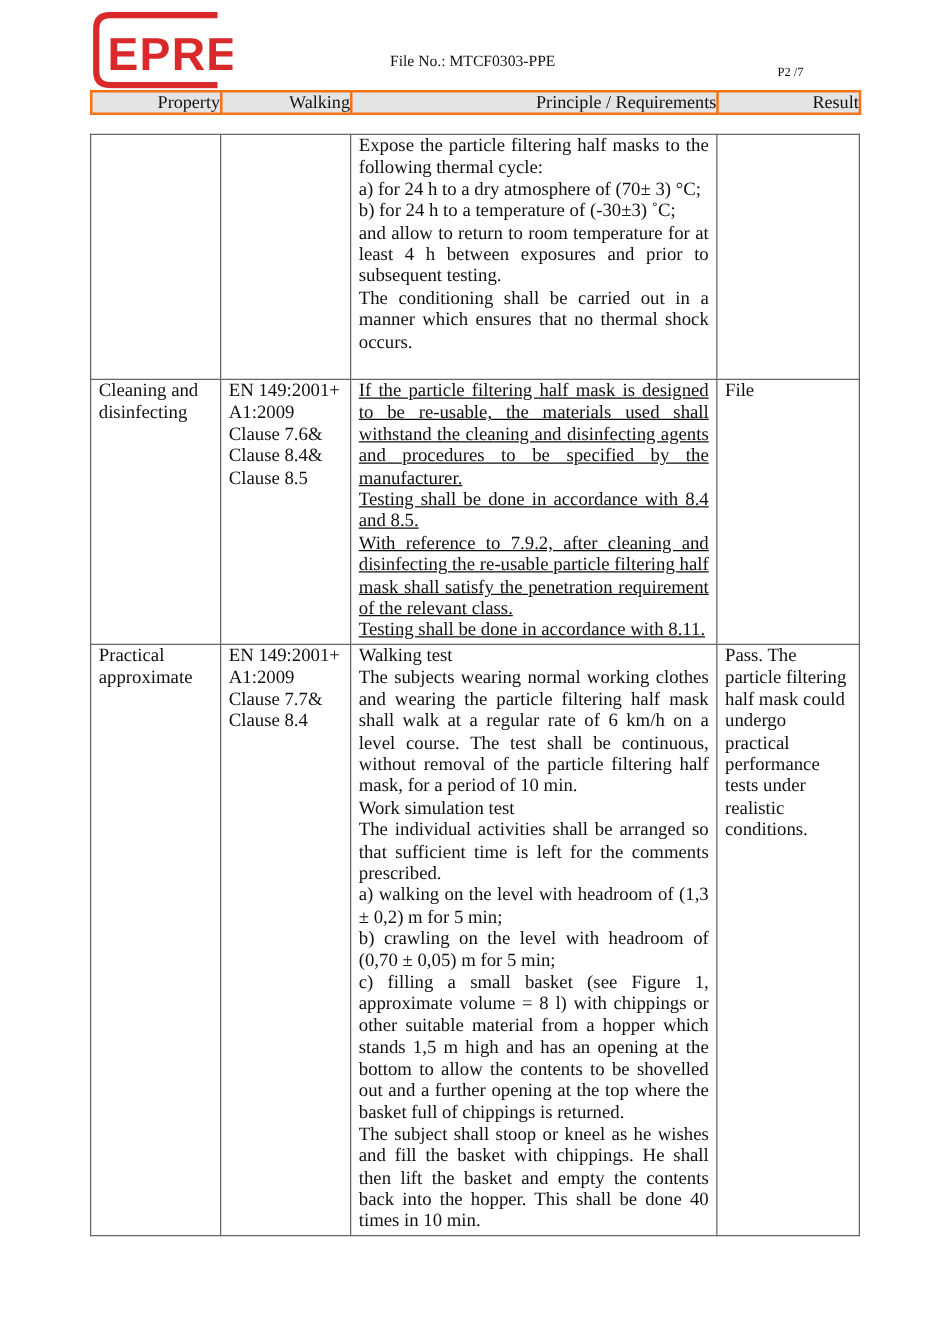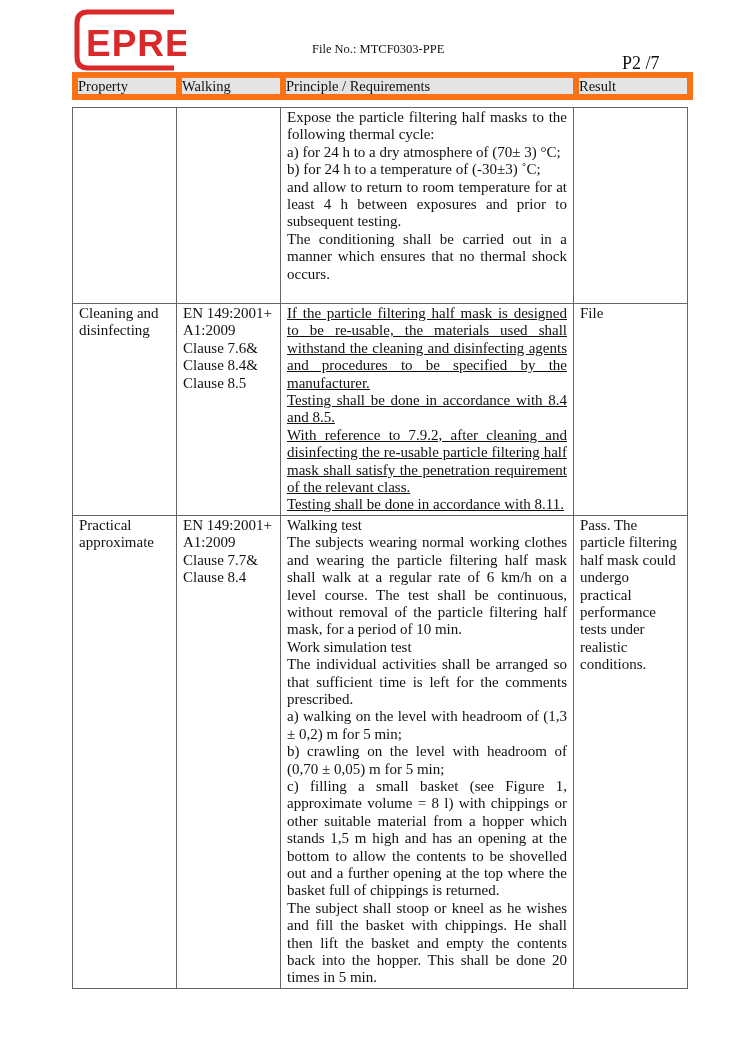--- a/index.html
+++ b/index.html
@@ -1,23 +1,23 @@
 <!DOCTYPE html>
 <html><head>
 <meta charset="utf-8">
 <style>
   html, body { margin: 0; padding: 0; background: #ffffff; }
   body { width: 750px; height: 1061px; position: relative; overflow: hidden;
          font-family: "Liberation Serif", "DejaVu Serif", serif; color: #111; }
   .logo { position: absolute; left: 74px; top: 9px; width: 112px; height: 62px; }
   .file-no { position: absolute; left: 312px; top: 42px; font-size: 12.5px; }
-  .page-no { position: absolute; left: 622px; top: 53px; font-size: 18px; }
+  .page-no { position: absolute; left: 622px; top: 53px; font-size: 10px; }
   table { border-collapse: collapse; position: absolute; left: 72px; width: 615px; table-layout: fixed; }
   .hdr { top: 72px; }
-  .hdr td { background: #e4e4e4; border: 6px solid #f97316; text-align: left;
+  .hdr td { background: #e4e4e4; border: 2px solid #f97316; text-align: right;
             font-size: 14.5px; height: 16px; padding: 0; line-height: 16px; }
   .body-tbl { top: 107px; }
   .body-tbl td { border: 1px solid #666; vertical-align: top; font-size: 15px;
                  line-height: 17.4px; padding: 1px 6px 1px 6px; }
   .just { text-align: justify; }
   .line { display: block; }
   col.c1 { width: 104px; } col.c2 { width: 104px; } col.c3 { width: 293px; } col.c4 { width: 114px; }
 </style>
 </head>
 <body>
@@ -98,18 +98,18 @@
       <span class="line">Clause 8.4</span>
     </td>
     <td class="just" style="height:470px;">
       <span class="line">Walking test</span>
       <span class="line">The subjects wearing normal working clothes and wearing the particle filtering half mask shall walk at a regular rate of 6 km/h on a level course. The test shall be continuous, without removal of the particle filtering half mask, for a period of 10 min.</span>
       <span class="line">Work simulation test</span>
       <span class="line">The individual activities shall be arranged so that sufficient time is left for the comments prescribed.</span>
       <span class="line">a)  walking on the level with headroom of (1,3   ± 0,2) m for 5 min;</span>
       <span class="line">b)   crawling on the level with headroom of (0,70   ± 0,05) m for 5 min;</span>
       <span class="line">c)  filling a small basket (see Figure 1, approximate volume = 8 l) with chippings or other suitable material from a hopper which stands 1,5 m high and has an opening at the bottom to allow the contents to be shovelled out and a further opening at the top where the basket full of chippings is returned.</span>
-      <span class="line">The subject shall stoop or kneel as he wishes and fill the basket with chippings. He shall then lift the basket and empty the contents back into the hopper. This shall be done 20 times in 5 min.</span>
+      <span class="line">The subject shall stoop or kneel as he wishes and fill the basket with chippings. He shall then lift the basket and empty the contents back into the hopper. This shall be done 40 times in 10 min.</span>
     </td>
     <td>Pass. The particle filtering half mask could undergo practical performance tests under realistic conditions.</td>
   </tr>
 </tbody>
   </table>
 
 </body></html>

